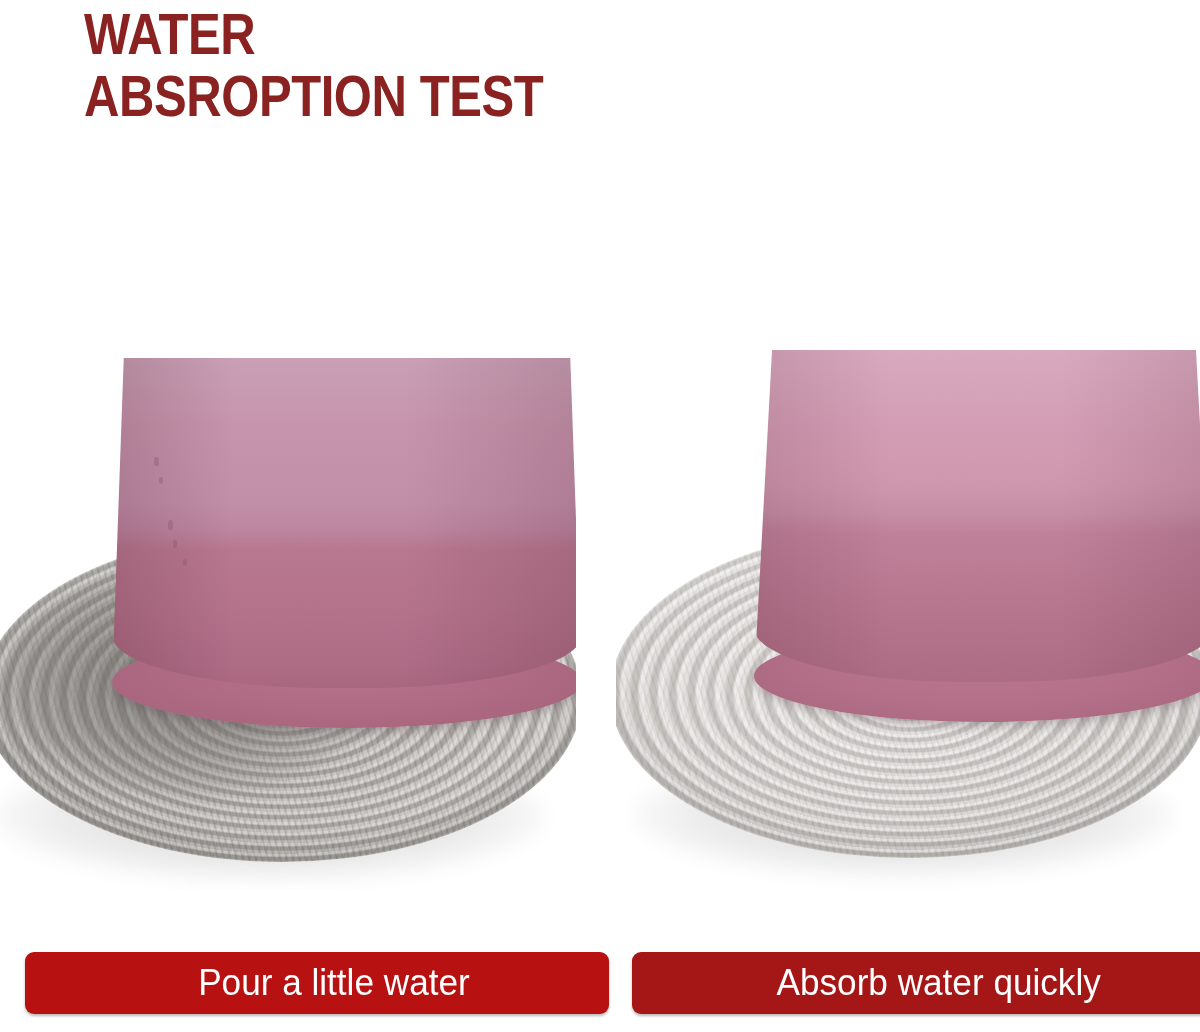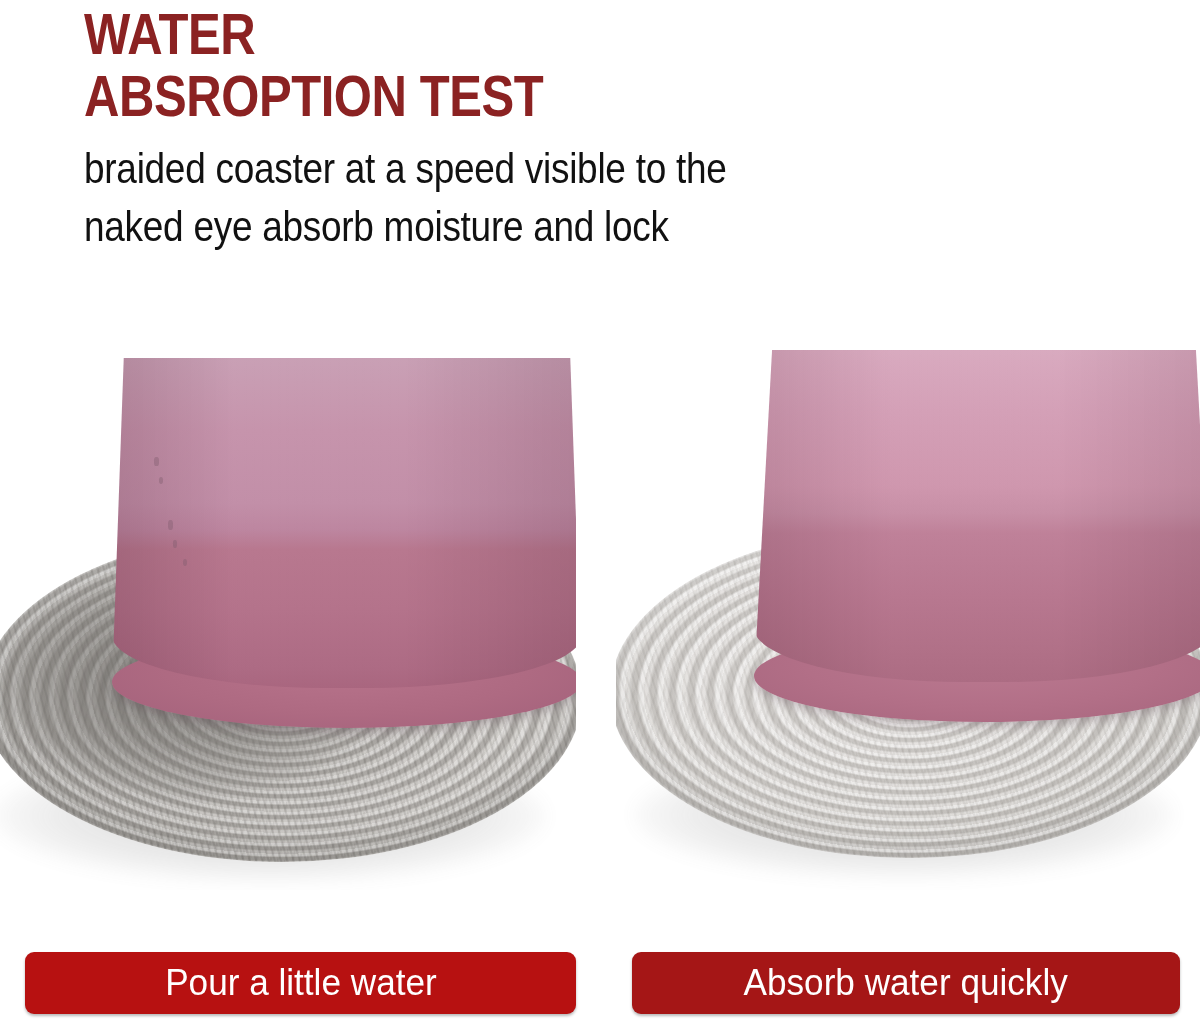--- a/index.html
+++ b/index.html
@@ -259,43 +259,40 @@
   
   .caption-bar {
     position: absolute;
     top: 952px;
     height: 62px;
     border-radius: 9px;
     display: flex;
     align-items: center;
     justify-content: center;
     box-shadow: 0 2px 3px rgba(0,0,0,.28);
+    padding-left: 33px;
   }
   .caption-bar span {
     color: #ffffff;
     font-family: "Liberation Sans", sans-serif;
     font-size: 37px;
     line-height: 40px;
     letter-spacing: 0px;
     white-space: nowrap;
     transform: scaleX(0.95);
   }
   #caption-left  { left: 25px;  width: 551px; background: #B71111; }
   #caption-right { left: 632px; width: 548px; background: #A51616; }
 </style>
 </head>
 <body>
 
 <div id="header-block">
   <div class="headline line1">WATER</div>
   <div class="headline line2">ABSROPTION TEST</div>
-  <div id="subtitle-group">
-    <div class="subline">braided coaster at a speed visible to the</div>
-    <div class="subline">naked eye absorb moisture and lock</div>
-  </div>
 </div>
 
 <div class="photo" id="photo-left">
   <div class="photo-inner">
 
     <div class="coaster" id="coaster-left">
       <div class="coaster-shadow"></div>
       <div class="coaster-body">
         <div class="rings"></div>
         <div class="fuzz"></div>

